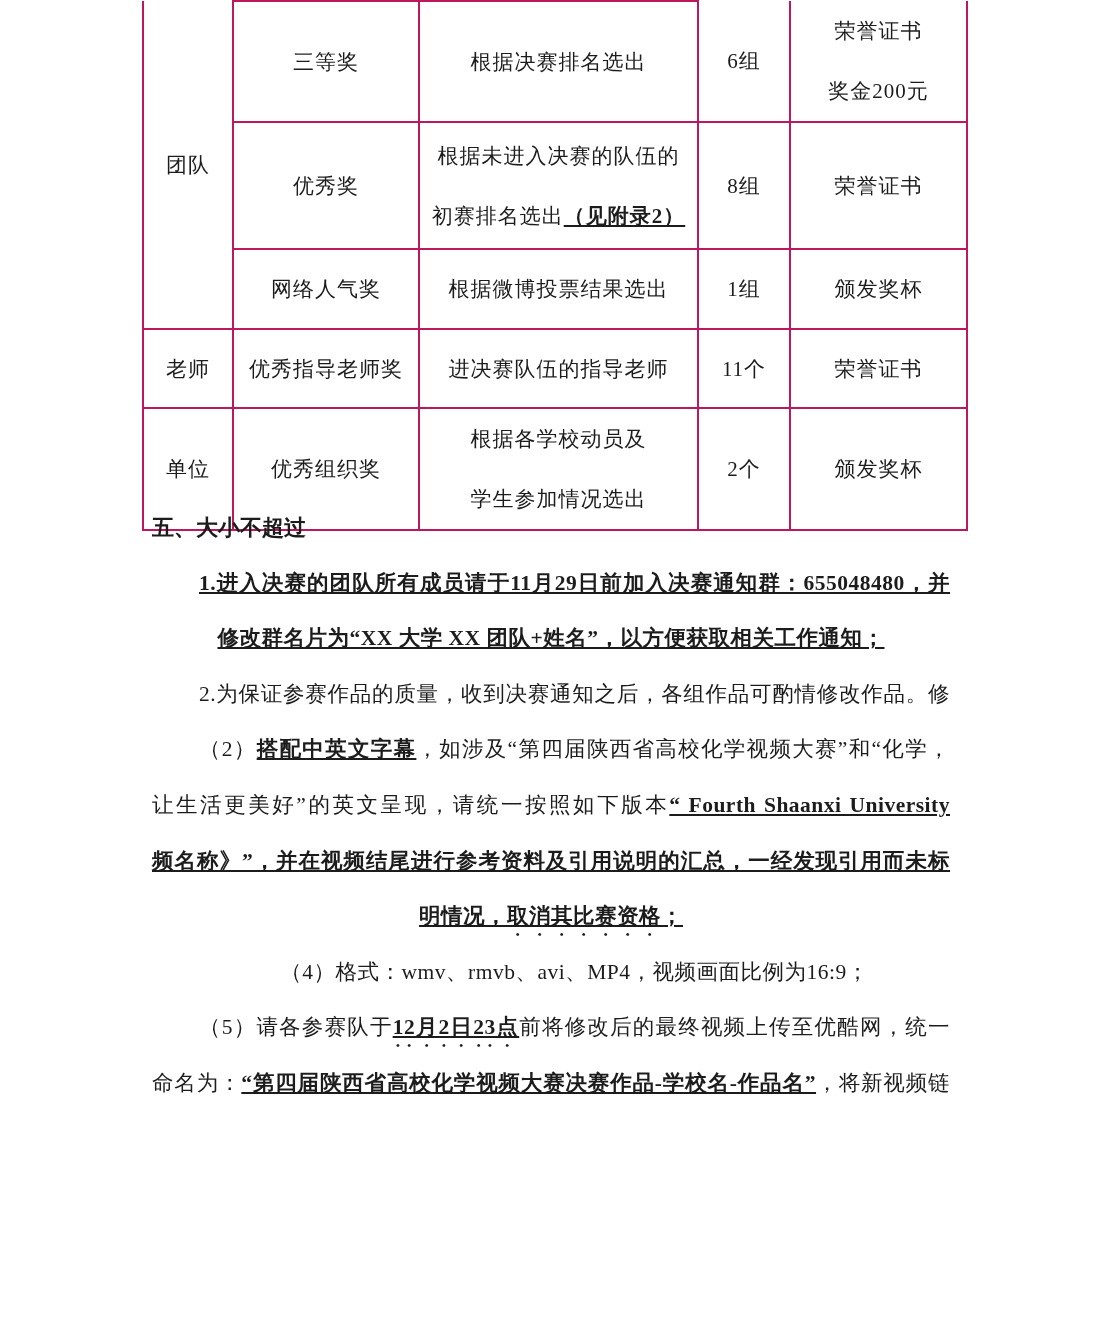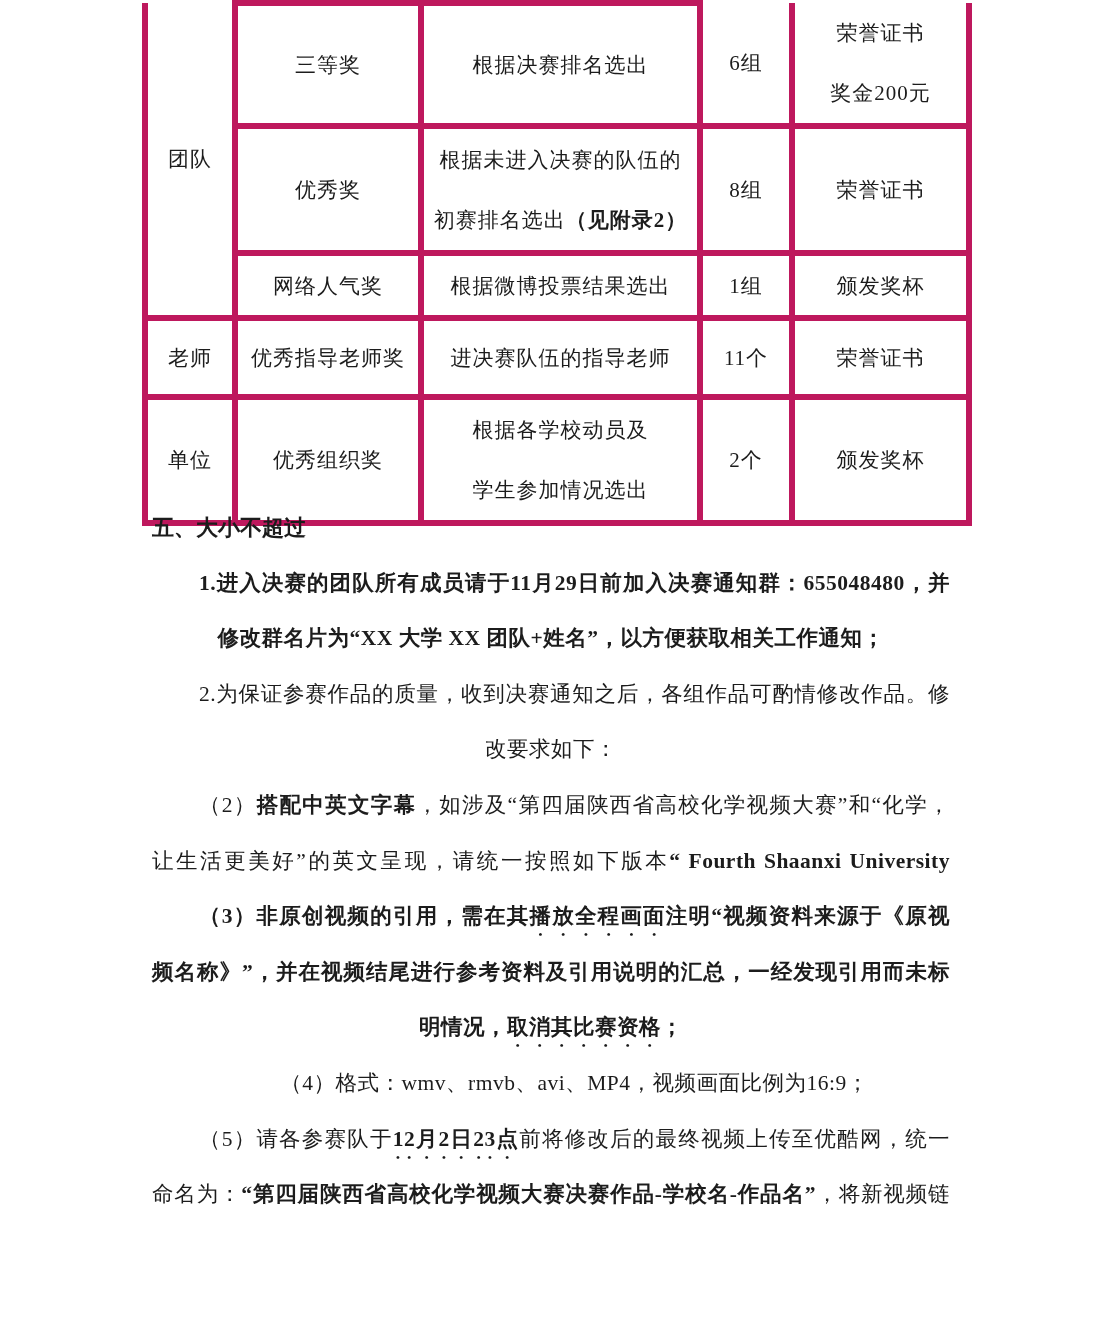--- a/index.html
+++ b/index.html
@@ -18,33 +18,33 @@
   
   table.award-table {
     position:absolute;
     left:142px;
     top:0;
     border-collapse:collapse;
     table-layout:fixed;
     width:824px;
   }
   table.award-table td {
-    border:6px solid #be185d;
+    border:2px solid #be185d;
     text-align:center;
     vertical-align:middle;
     font-size:21px;
     padding:0;
     letter-spacing:1px;
   }
   table.award-table td.no-top { border-top:none; }
   table.award-table .cell-2line { line-height:60px; }
   table.award-table .b { font-weight:bold; }
   tr.row-h1 { height:113px; }
   tr.row-h2 { height:127px; }
-  tr.row-h3 { height:65px; }
+  tr.row-h3 { height:80px; }
   tr.row-h4 { height:79px; }
   tr.row-h5 { height:115px; }
 
   
   .notes {
     position:absolute;
     left:152px;
     top:500px;
     width:798px;
     font-size:21.5px;
@@ -59,21 +59,21 @@
     text-align:justify;
     text-align-last:justify;
   }
   .note-line.indent { padding-left:47px; }
   .note-heading {
     height:55.6px;
     line-height:55.6px;
     font-weight:bold;
     font-size:22px;
   }
-  .b { font-weight:bold; }
+  .b { font-weight:bold;text-decoration:underline; }
   .dots {
     -webkit-text-emphasis:filled dot #1c1c1c;
     -webkit-text-emphasis-position:under right;
     text-emphasis:filled dot #1c1c1c;
     text-emphasis-position:under right;
   }
 </style>
 </head>
 <body>
 
@@ -172,24 +172,22 @@
       </tr>
     </tbody>
   </table>
 
   <div class="notes">
     <div class="note-heading">五、大小不超过</div>
     <div id="notes-lines">
         <div class="note-line justify indent"><span class="b">1.进入决赛的团队所有成员请于11月29日前加入决赛通知群：655048480，并</span></div>
         <div class="note-line"><span class="b">修改群名片为“XX 大学 XX 团队+姓名”，以方便获取相关工作通知；</span></div>
         <div class="note-line justify indent"><span>2.为保证参赛作品的质量，收到决赛通知之后，各组作品可酌情修改作品。修</span></div>
-        <div class="note-line"><span>改要求如下：</span></div>
         <div class="note-line justify indent"><span>（2）</span><span class="b">搭配中英文字幕</span><span>，如涉及“第四届陕西省高校化学视频大赛”和“化学，</span></div>
         <div class="note-line justify"><span>让生活更美好”的英文呈现，请统一按照如下版本</span><span class="b">“ Fourth Shaanxi University</span></div>
-        <div class="note-line justify indent"><span class="b">（3）非原创视频的引用，需在其</span><span class="b dots">播放全程画面</span><span class="b">注明“视频资料来源于《原视</span></div>
         <div class="note-line justify"><span class="b">频名称》”，并在视频结尾进行参考资料及引用说明的汇总，一经发现引用而未标</span></div>
         <div class="note-line"><span class="b">明情况，</span><span class="b dots">取消其比赛资格</span><span class="b">；</span></div>
         <div class="note-line indent"><span>（4）格式：wmv、rmvb、avi、MP4，视频画面比例为16:9；</span></div>
         <div class="note-line justify indent"><span>（5）请各参赛队于</span><span class="b dots">12月2日23点</span><span>前将修改后的最终视频上传至优酷网，统一</span></div>
         <div class="note-line justify"><span>命名为：</span><span class="b">“第四届陕西省高校化学视频大赛决赛作品-学校名-作品名”</span><span>，将新视频链</span></div>
       </div>
   </div>
 
 </div>
 

